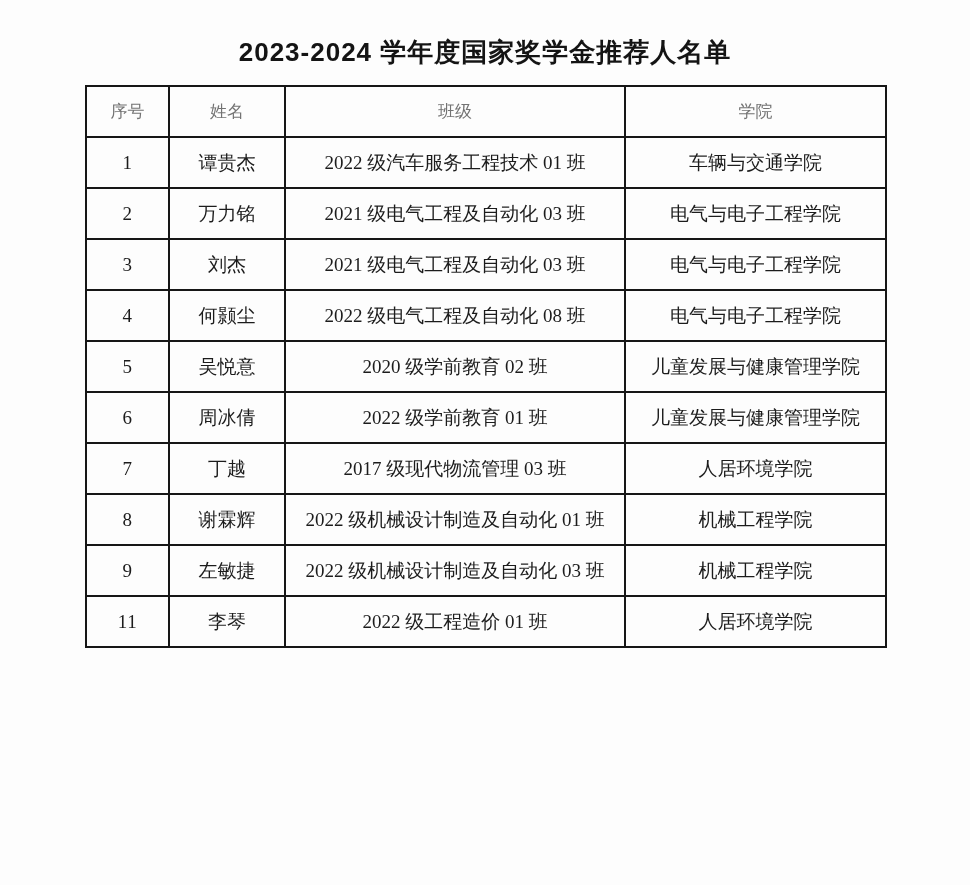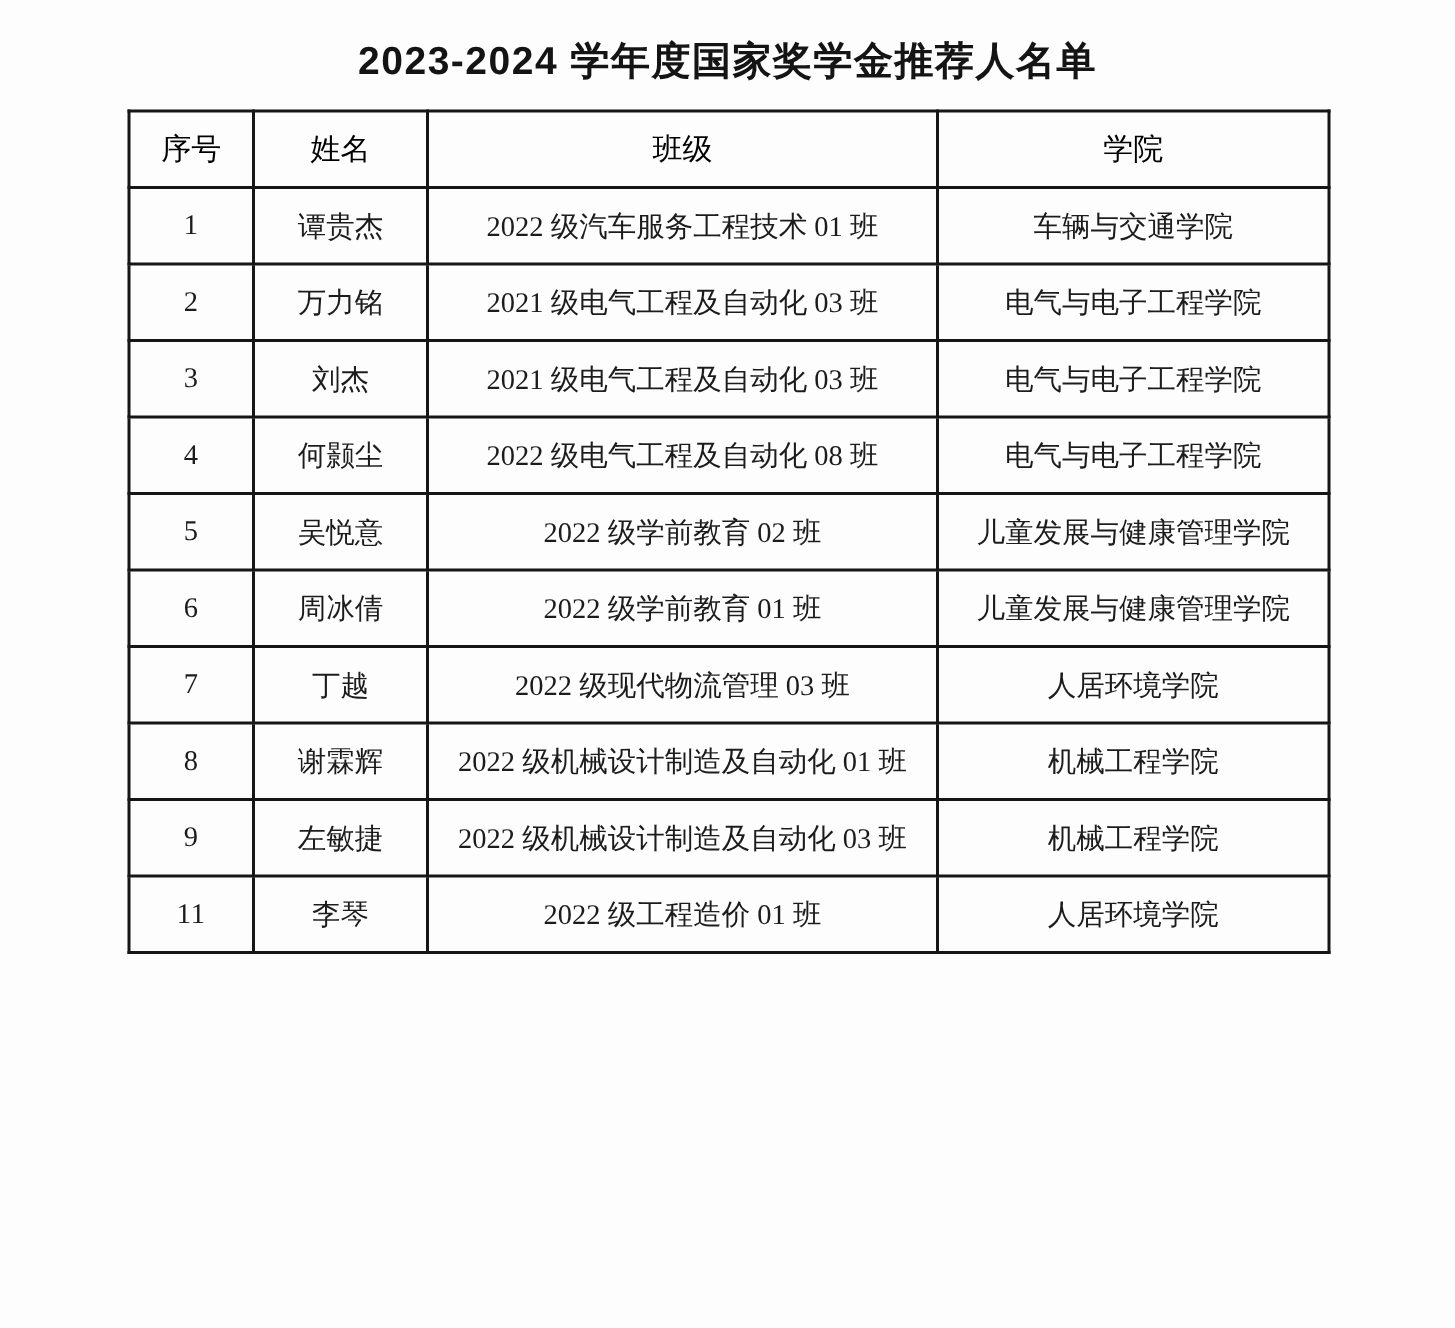--- a/index.html
+++ b/index.html
@@ -12,21 +12,21 @@
     color: #1a1a1a;
     font-family: "Liberation Serif", "DejaVu Serif", serif;
   }
   .page {
     width: 970px;
     height: 885px;
     background: #fdfdfd;
     box-sizing: border-box;
   }
   .doc-title {
-    margin: 0;
+    margin: 12px;
     padding-top: 23px;
     text-align: center;
     font-family: "Liberation Sans", "DejaVu Sans", sans-serif;
     font-size: 26px;
     font-weight: bold;
     letter-spacing: 1px;
     color: #141414;
   }
   .table-wrap {
     width: 800px;
@@ -45,23 +45,23 @@
   table.roster td {
     border: 2px solid #161616;
     text-align: center;
     vertical-align: middle;
     padding: 0 4px;
     overflow: hidden;
     white-space: nowrap;
   }
   table.roster th {
     height: 49px;
-    font-size: 20px;
+    font-size: 17px;
     font-weight: normal;
-    color: #000000;
+    color: #737373;
   }
   table.roster td {
     height: 49px;
     font-size: 19px;
     color: #1c1c1c;
   }
   td.num {
     font-size: 19px;
     letter-spacing: 0.5px;
   }
@@ -110,33 +110,33 @@
         </tr>
         <tr>
           <td class="num">4</td>
           <td>何颢尘</td>
           <td>2022 级电气工程及自动化 08 班</td>
           <td>电气与电子工程学院</td>
         </tr>
         <tr>
           <td class="num">5</td>
           <td>吴悦意</td>
-          <td>2022 级学前教育 02 班</td>
+          <td>2020 级学前教育 02 班</td>
           <td>儿童发展与健康管理学院</td>
         </tr>
         <tr>
           <td class="num">6</td>
           <td>周冰倩</td>
           <td>2022 级学前教育 01 班</td>
           <td>儿童发展与健康管理学院</td>
         </tr>
         <tr>
           <td class="num">7</td>
           <td>丁越</td>
-          <td>2022 级现代物流管理 03 班</td>
+          <td>2017 级现代物流管理 03 班</td>
           <td>人居环境学院</td>
         </tr>
         <tr>
           <td class="num">8</td>
           <td>谢霖辉</td>
           <td>2022 级机械设计制造及自动化 01 班</td>
           <td>机械工程学院</td>
         </tr>
         <tr>
           <td class="num">9</td>

